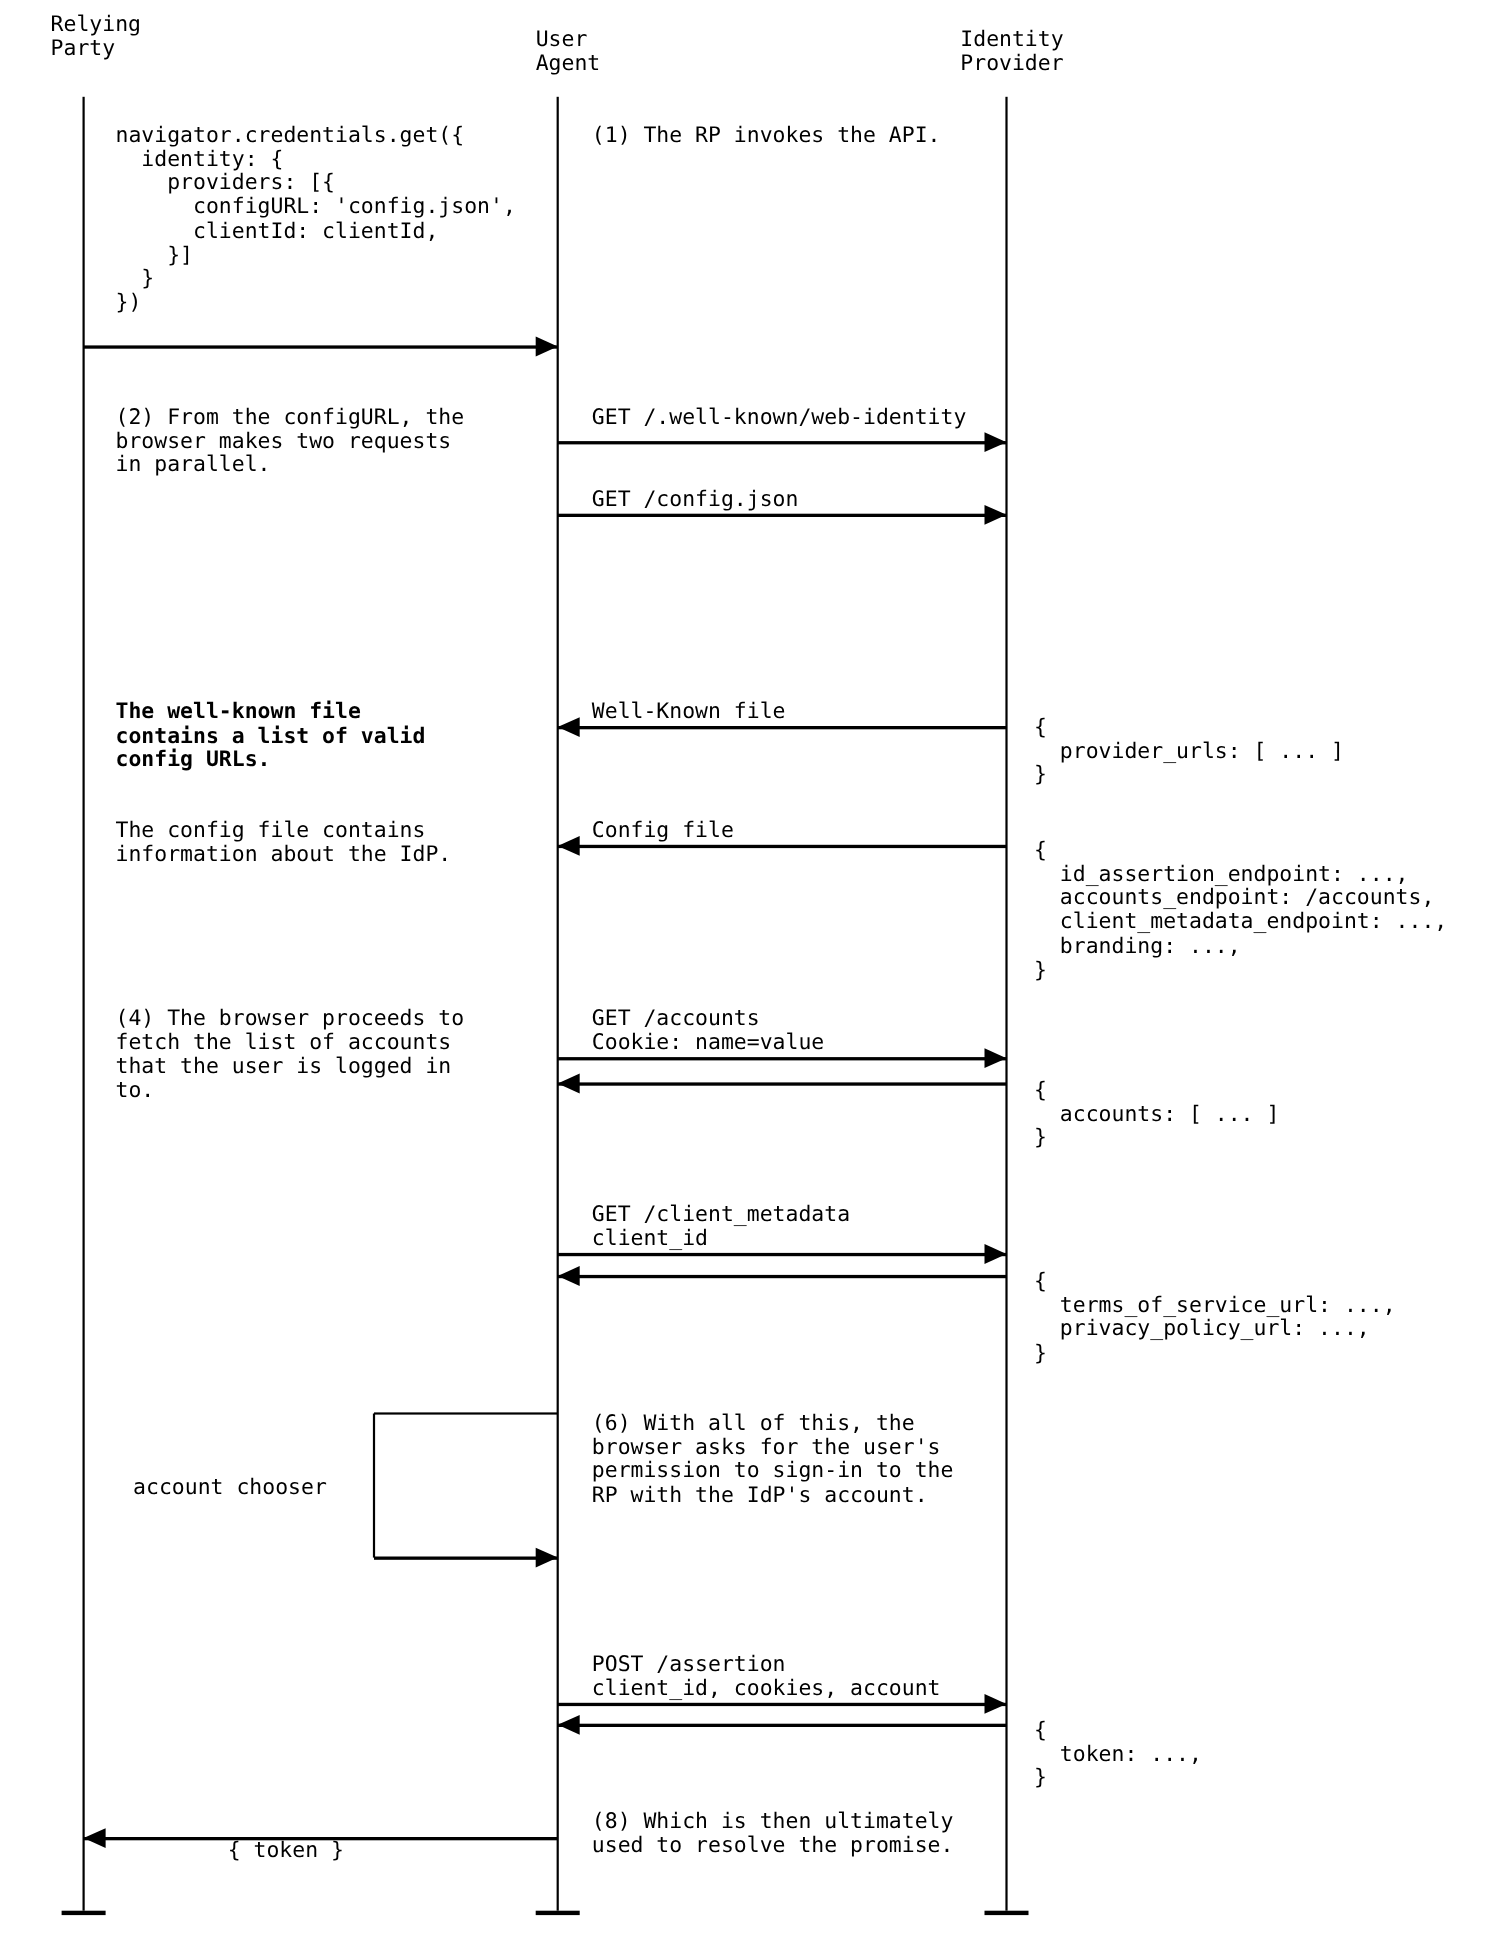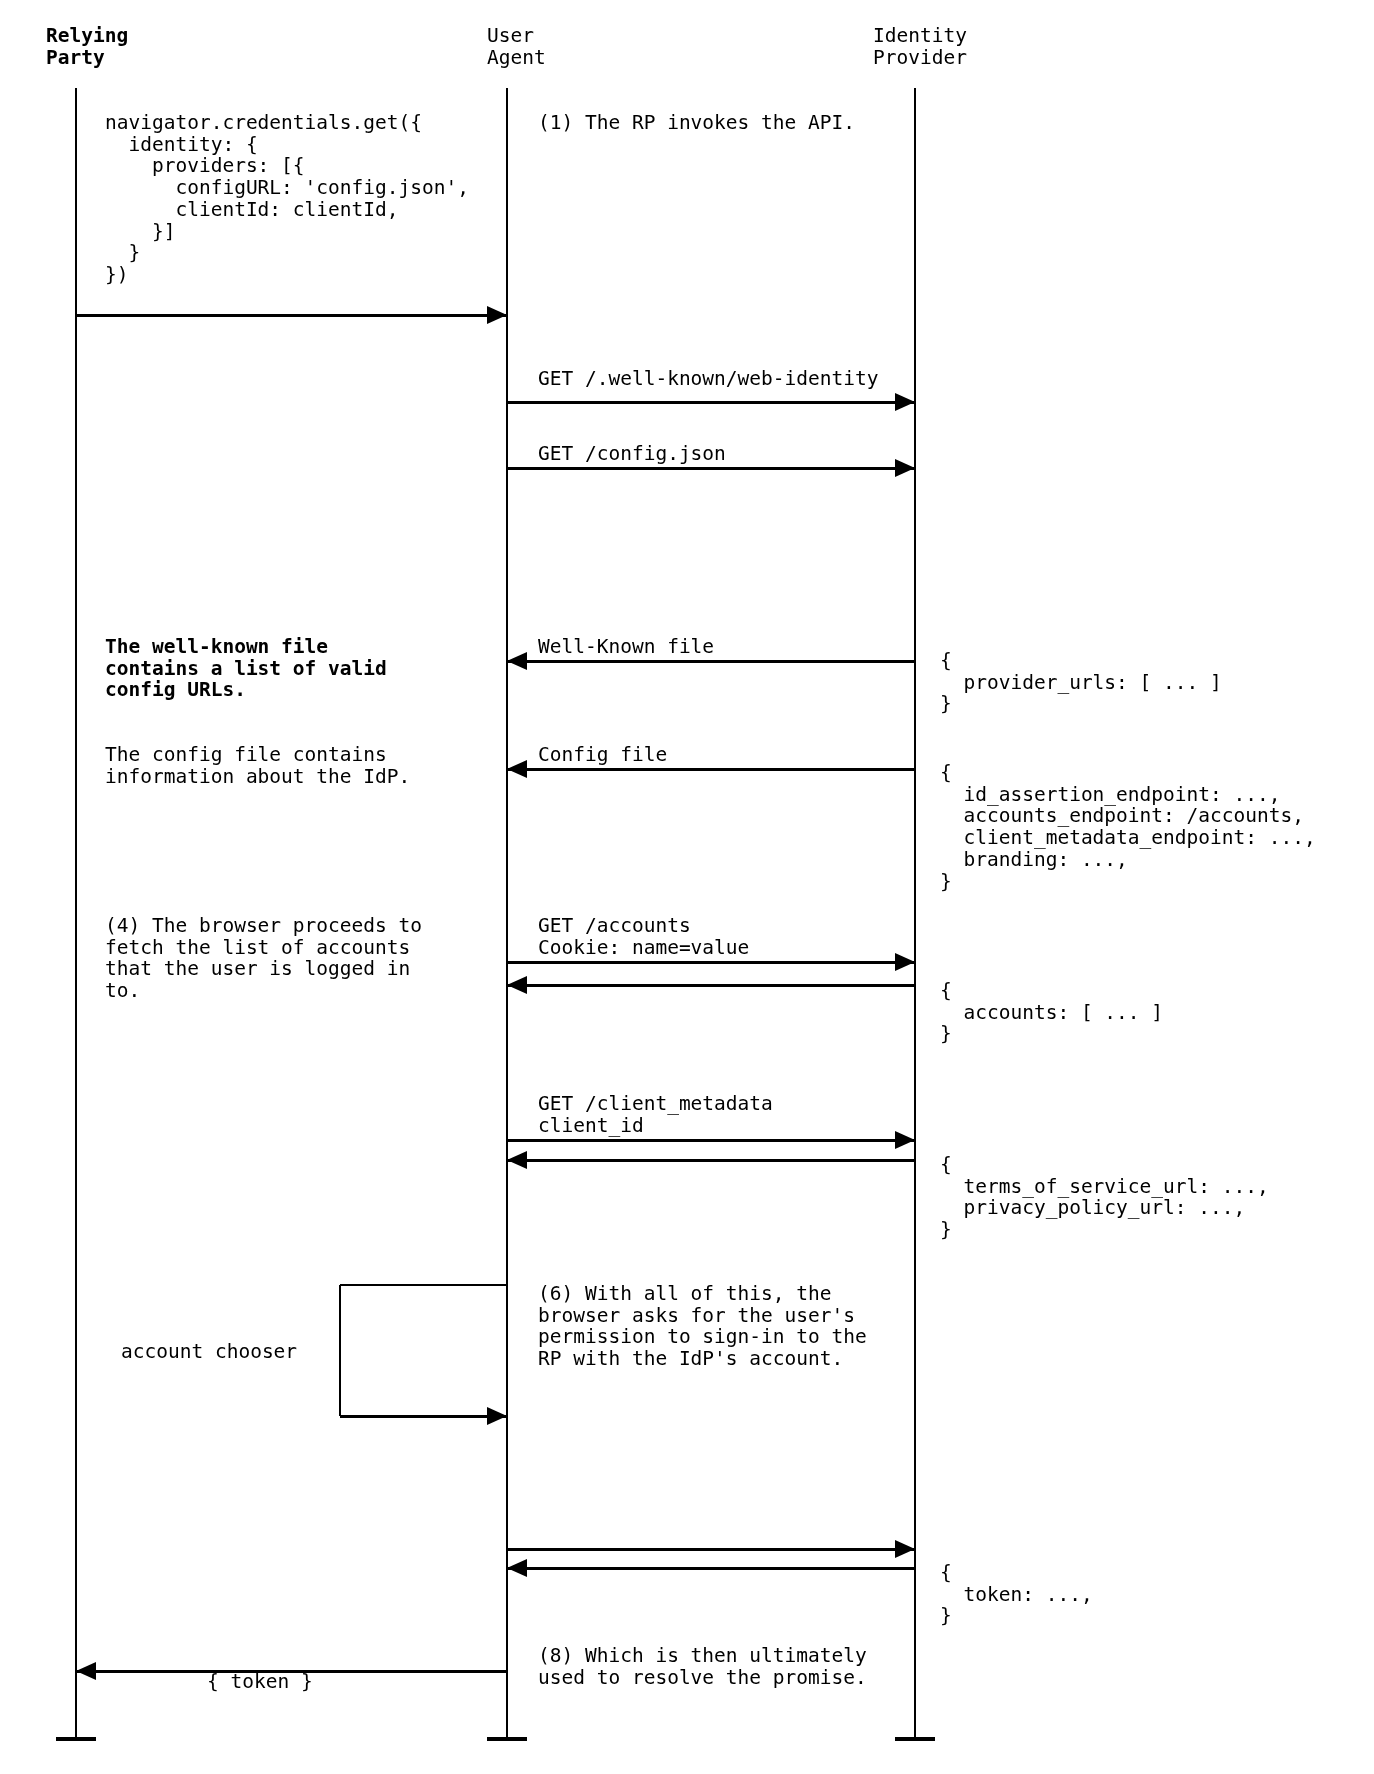--- a/index.html
+++ b/index.html
@@ -23,39 +23,42 @@
   .shape {
     position: absolute;
   }
 </style>
 </head>
 <body>
 
 <div id="diagram" style="width: 1374px; height: 1774px; background: rgb(255, 255, 255);">
     <div class="shape" style="left: 75px; top: 88px; width: 2px; height: 1649px; background: rgb(0, 0, 0);"></div>
     <div class="shape" style="left: 56px; top: 1737px; width: 40px; height: 4px; background: rgb(0, 0, 0);"></div>
-    <div class="txt" style="left: 46px; top: 25px; font-weight: bold;">Relying
+    <div class="txt" style="left: 46px; top: 11px;">Relying
 Party</div>
     <div class="shape" style="left: 506px; top: 88px; width: 2px; height: 1649px; background: rgb(0, 0, 0);"></div>
     <div class="shape" style="left: 487px; top: 1737px; width: 40px; height: 4px; background: rgb(0, 0, 0);"></div>
     <div class="txt" style="left: 487px; top: 25px;">User
 Agent</div>
     <div class="shape" style="left: 914px; top: 88px; width: 2px; height: 1649px; background: rgb(0, 0, 0);"></div>
     <div class="shape" style="left: 895px; top: 1737px; width: 40px; height: 4px; background: rgb(0, 0, 0);"></div>
     <div class="txt" style="left: 873px; top: 25px;">Identity
 Provider</div>
     <div class="txt" style="left: 105px; top: 112px;">navigator.credentials.get({
   identity: {
     providers: [{
       configURL: 'config.json',
       clientId: clientId,
     }]
   }
 })</div>
     <div class="txt" style="left: 538px; top: 112px;">(1) The RP invokes the API.</div>
+    <div class="txt" style="left: 105px; top: 368px;">(2) From the configURL, the
+browser makes two requests
+in parallel.</div>
     <div class="txt" style="left: 538px; top: 368px;">GET /.well-known/web-identity</div>
     <div class="txt" style="left: 538px; top: 443px; text-align: right;">GET /config.json</div>
     <div class="txt" style="left: 105px; top: 636px; font-weight: bold;">The well-known file
 contains a list of valid
 config URLs.</div>
     <div class="txt" style="left: 538px; top: 636px;">Well-Known file</div>
     <div class="txt" style="left: 940px; top: 650px;">{
   provider_urls: [ ... ]
 }</div>
     <div class="txt" style="left: 105px; top: 744px;">The config file contains
@@ -80,20 +83,22 @@
 client_id</div>
     <div class="txt" style="left: 940px; top: 1154px;">{
   terms_of_service_url: ...,
   privacy_policy_url: ...,
 }</div>
     <div class="txt" style="left: 538px; top: 1283px;">(6) With all of this, the
 browser asks for the user's
 permission to sign-in to the
 RP with the IdP's account.</div>
     <div class="txt" style="left: 121px; top: 1341px;">account chooser</div>
+    <div class="txt" style="left: 538px; top: 1502px;">POST /assertion
+client_id, cookies, account</div>
     <div class="txt" style="left: 940px; top: 1562px;">{
   token: ...,
 }</div>
     <div class="txt" style="left: 207px; top: 1645px; margin-top: 26px;">{ token }</div>
     <div class="txt" style="left: 538px; top: 1645px;">(8) Which is then ultimately
 used to resolve the promise.</div>
     <div class="shape" style="left: 76px; top: 313.5px; width: 431px; height: 3px; background: rgb(0, 0, 0);"></div>
     <div class="shape" style="left: 487px; top: 306px; width: 0px; height: 0px; border-top: 9px solid transparent; border-bottom: 9px solid transparent; border-left: 20px solid rgb(0, 0, 0);"></div>
     <div class="shape" style="left: 507px; top: 400.5px; width: 408px; height: 3px; background: rgb(0, 0, 0);"></div>
     <div class="shape" style="left: 895px; top: 393px; width: 0px; height: 0px; border-top: 9px solid transparent; border-bottom: 9px solid transparent; border-left: 20px solid rgb(0, 0, 0);"></div>

